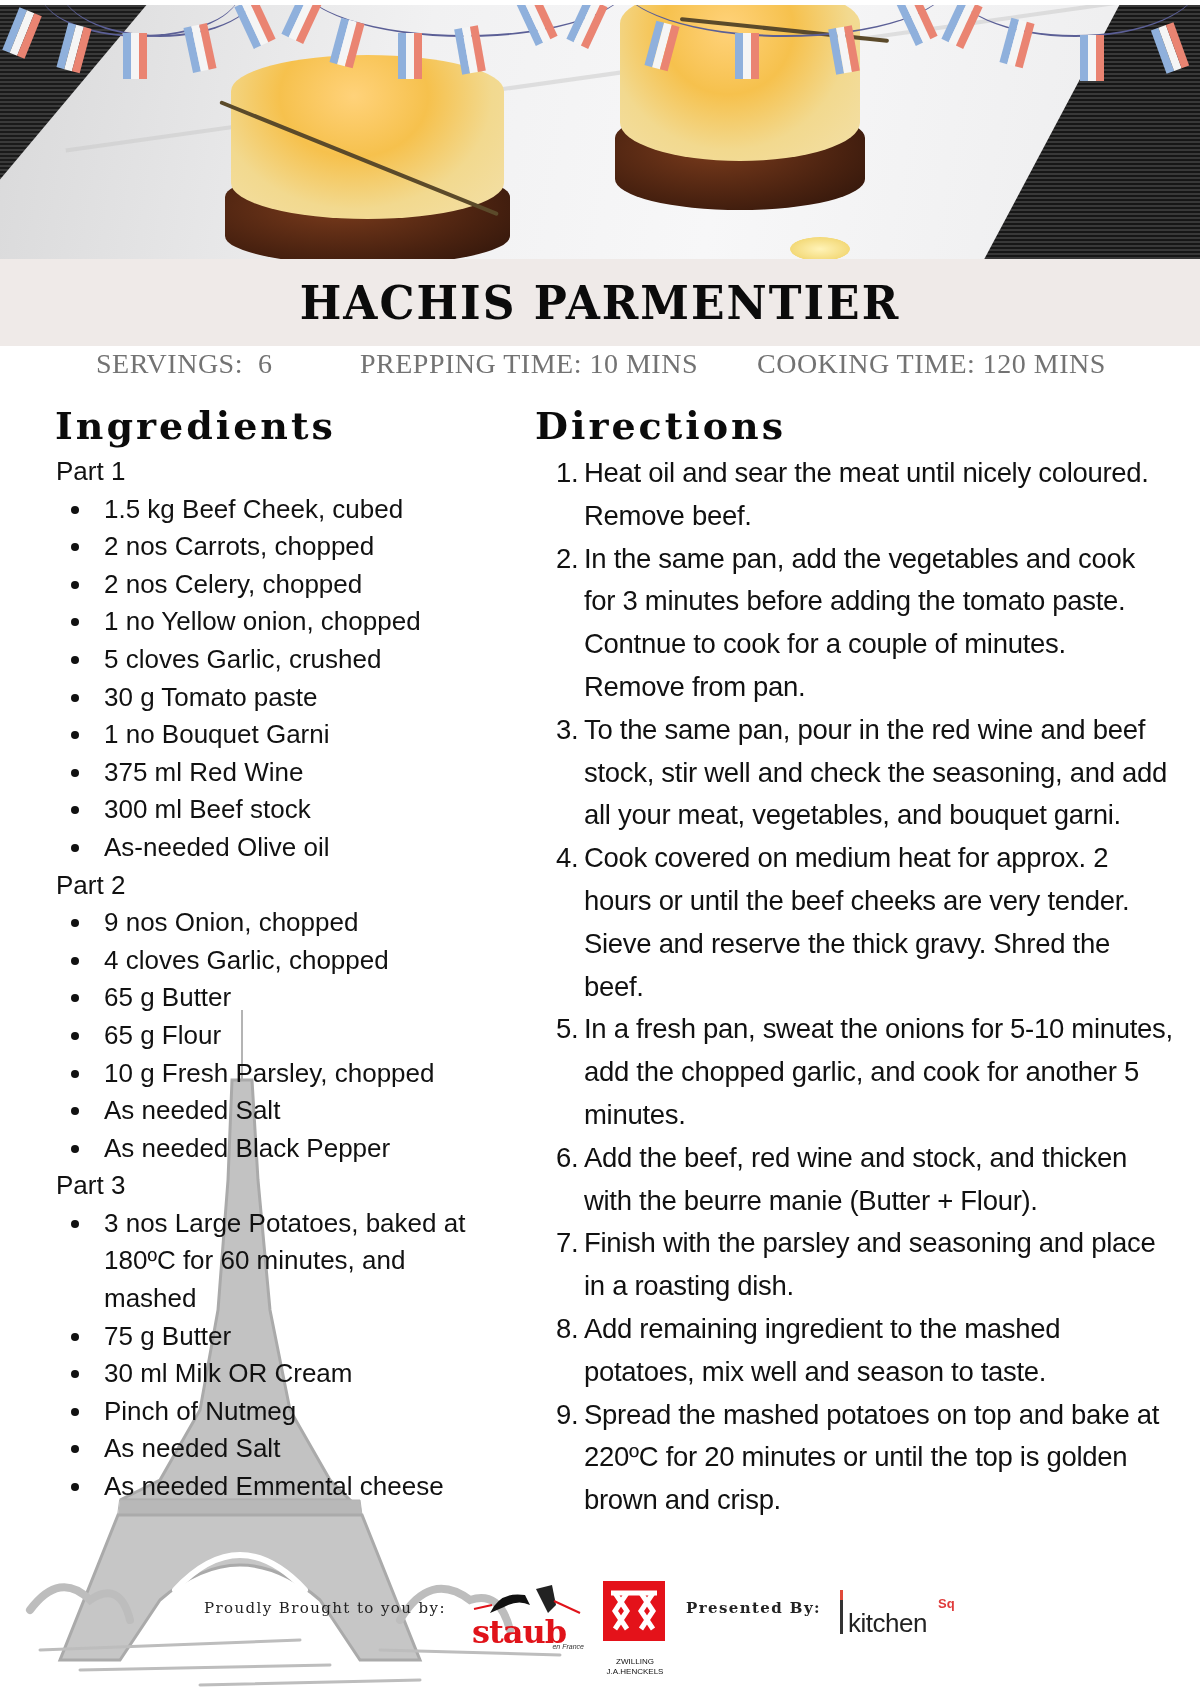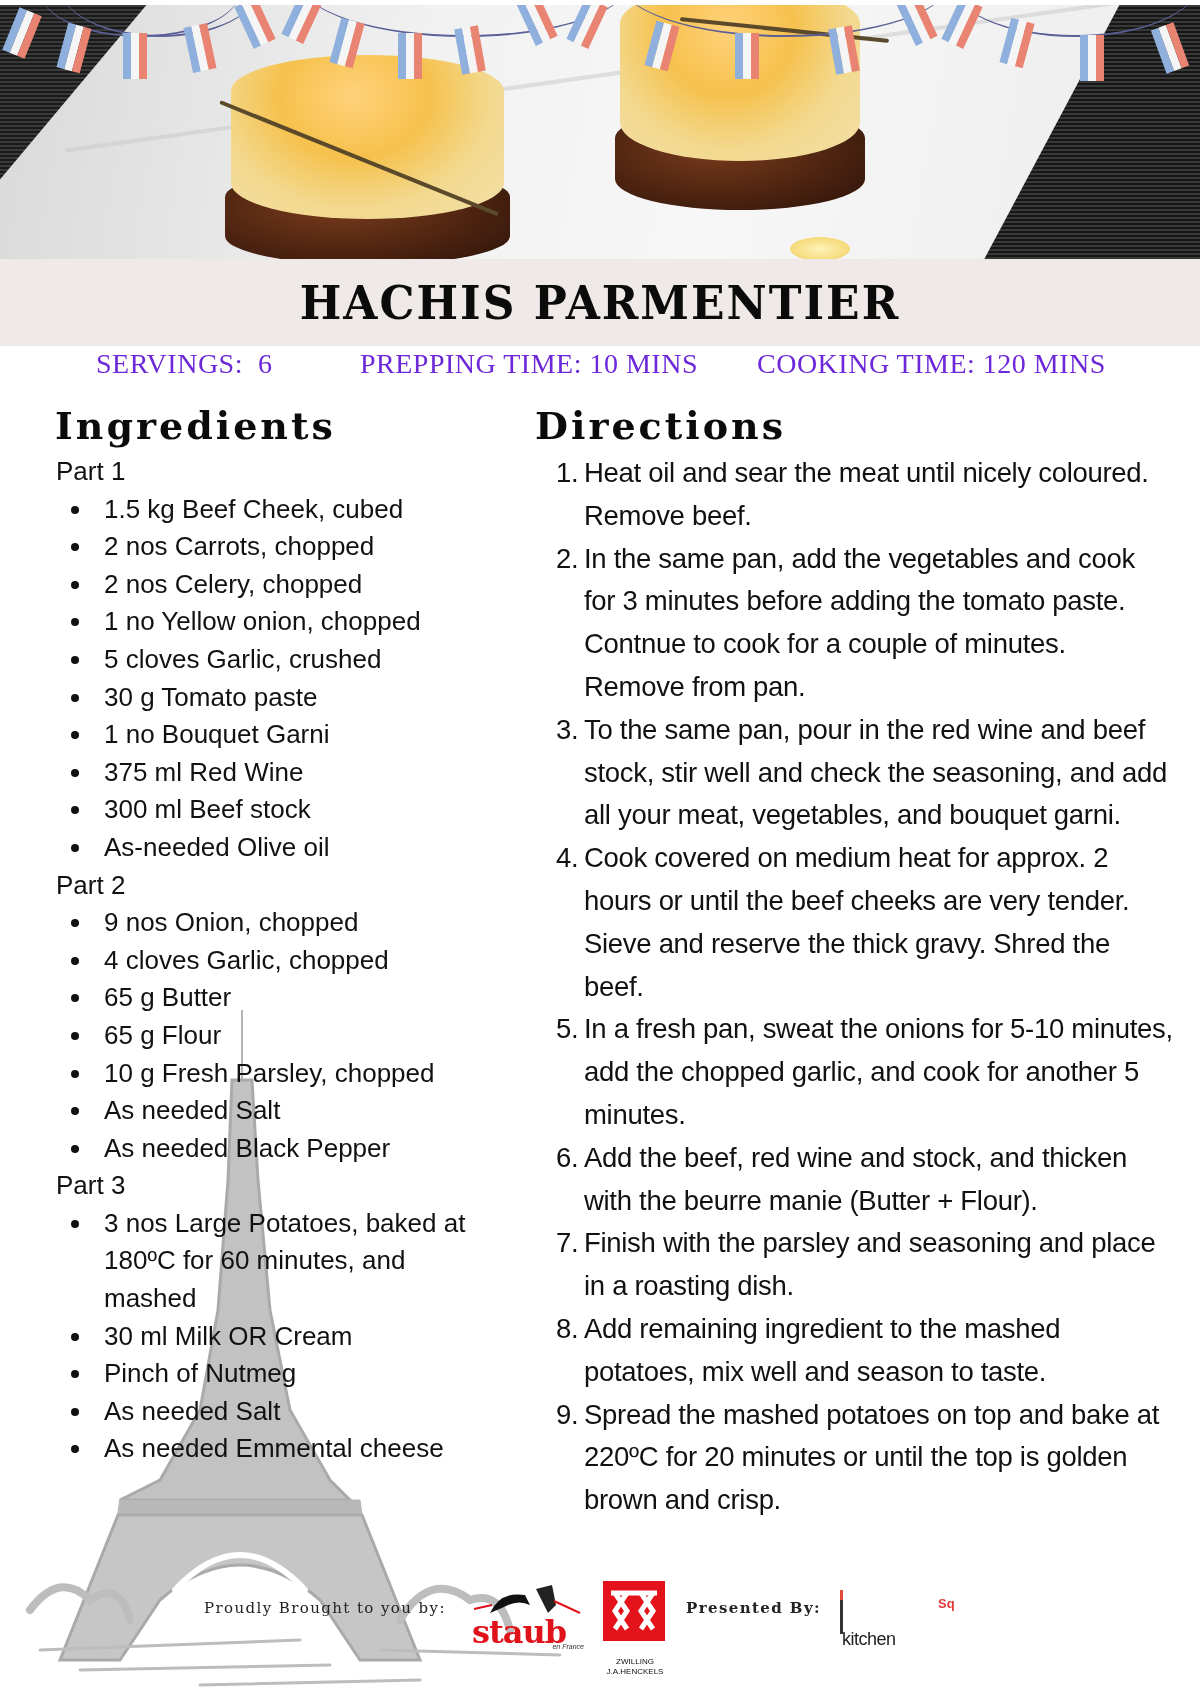--- a/index.html
+++ b/index.html
@@ -56,21 +56,21 @@
   .title-band {
     position: absolute; left: 0; top: 259px; width: 1200px; height: 87px;
     background: #efeae8; display: flex; align-items: center; justify-content: center;
   }
   .title {
     font-family: "DejaVu Serif", serif; font-weight: bold; font-size: 44px;
     letter-spacing: 2px; color: #0b0b0b; transform: scaleY(1.08);
   }
   .meta {
     position: absolute; top: 346px; left: 0; width: 1200px; height: 34px;
-    font-family: "Liberation Serif", serif; font-size: 28px; color: #6d28d9;
+    font-family: "Liberation Serif", serif; font-size: 28px; color: #737373;
     letter-spacing: 0.5px;
   }
   .meta span { position: absolute; top: 2px; white-space: pre; }
 
   
   .section-h {
     position: absolute; font-family: "DejaVu Serif", serif; font-weight: bold;
     font-size: 38px; letter-spacing: 3px; color: #0b0b0b; margin-top: 13px;
   }
   .ing {
@@ -110,21 +110,21 @@
     position: absolute; right: 2px; top: 60px; font-size: 7px; font-style: italic; color: #333;
   }
   .zwilling { position: absolute; left: 603px; top: 1581px; width: 62px; height: 60px; background: #e4121a; z-index: 1; }
   .zwilling-text {
     position: absolute; left: 590px; top: 1657px; width: 90px; text-align: center;
     font-size: 8px; font-weight: normal; line-height: 10px; color: #111;
   }
   .kitchen { position: absolute; left: 838px; top: 1610px; z-index: 3; }
   .kitchen .knife { position: absolute; left: 2px; top: -20px; width: 3px; height: 44px; background: #333; }
   .kitchen .knife::before { content:""; position:absolute; left:0; top:0; width:3px; height:10px; background:#e04a3a; }
-  .kitchen .word { position: absolute; left: 4px; top: -2px; font-size: 18px; color: #222; letter-spacing: -0.5px; margin-top: 21px; }
+  .kitchen .word { position: absolute; left: 10px; top: -2px; font-size: 26px; color: #222; letter-spacing: -0.5px; }
   .kitchen .sq { position: absolute; left: 80px; top: -14px; font-size: 13px; color: #e03a3a; font-weight: bold; margin-left: 20px; }
 </style>
 </head>
 <body>
 
 <div class="hero">
   <div class="mat-left"></div>
   <div class="mat-right"></div>
   <div class="plate-edge"></div>
 
@@ -289,20 +289,21 @@
     <li>4 cloves  Garlic, chopped</li>
     <li>65 g Butter</li>
     <li>65 g Flour</li>
     <li>10 g  Fresh Parsley, chopped</li>
     <li>As needed Salt</li>
     <li>As needed  Black Pepper</li>
   </ul>
   <p class="part">Part 3</p>
   <ul>
     <li style="padding-right:20px;">3 nos Large Potatoes, baked at 180ºC for 60 minutes, and mashed</li>
+    <li>75 g  Butter</li>
     <li>30 ml  Milk OR Cream</li>
     <li>Pinch of Nutmeg</li>
     <li>As needed Salt</li>
     <li>As needed  Emmental cheese</li>
   </ul>
 </div>
 
 <div class="dir">
   <ol>
     <li><span class="num">1.</span><span>Heat oil and sear the meat until nicely coloured. Remove beef.</span></li>

